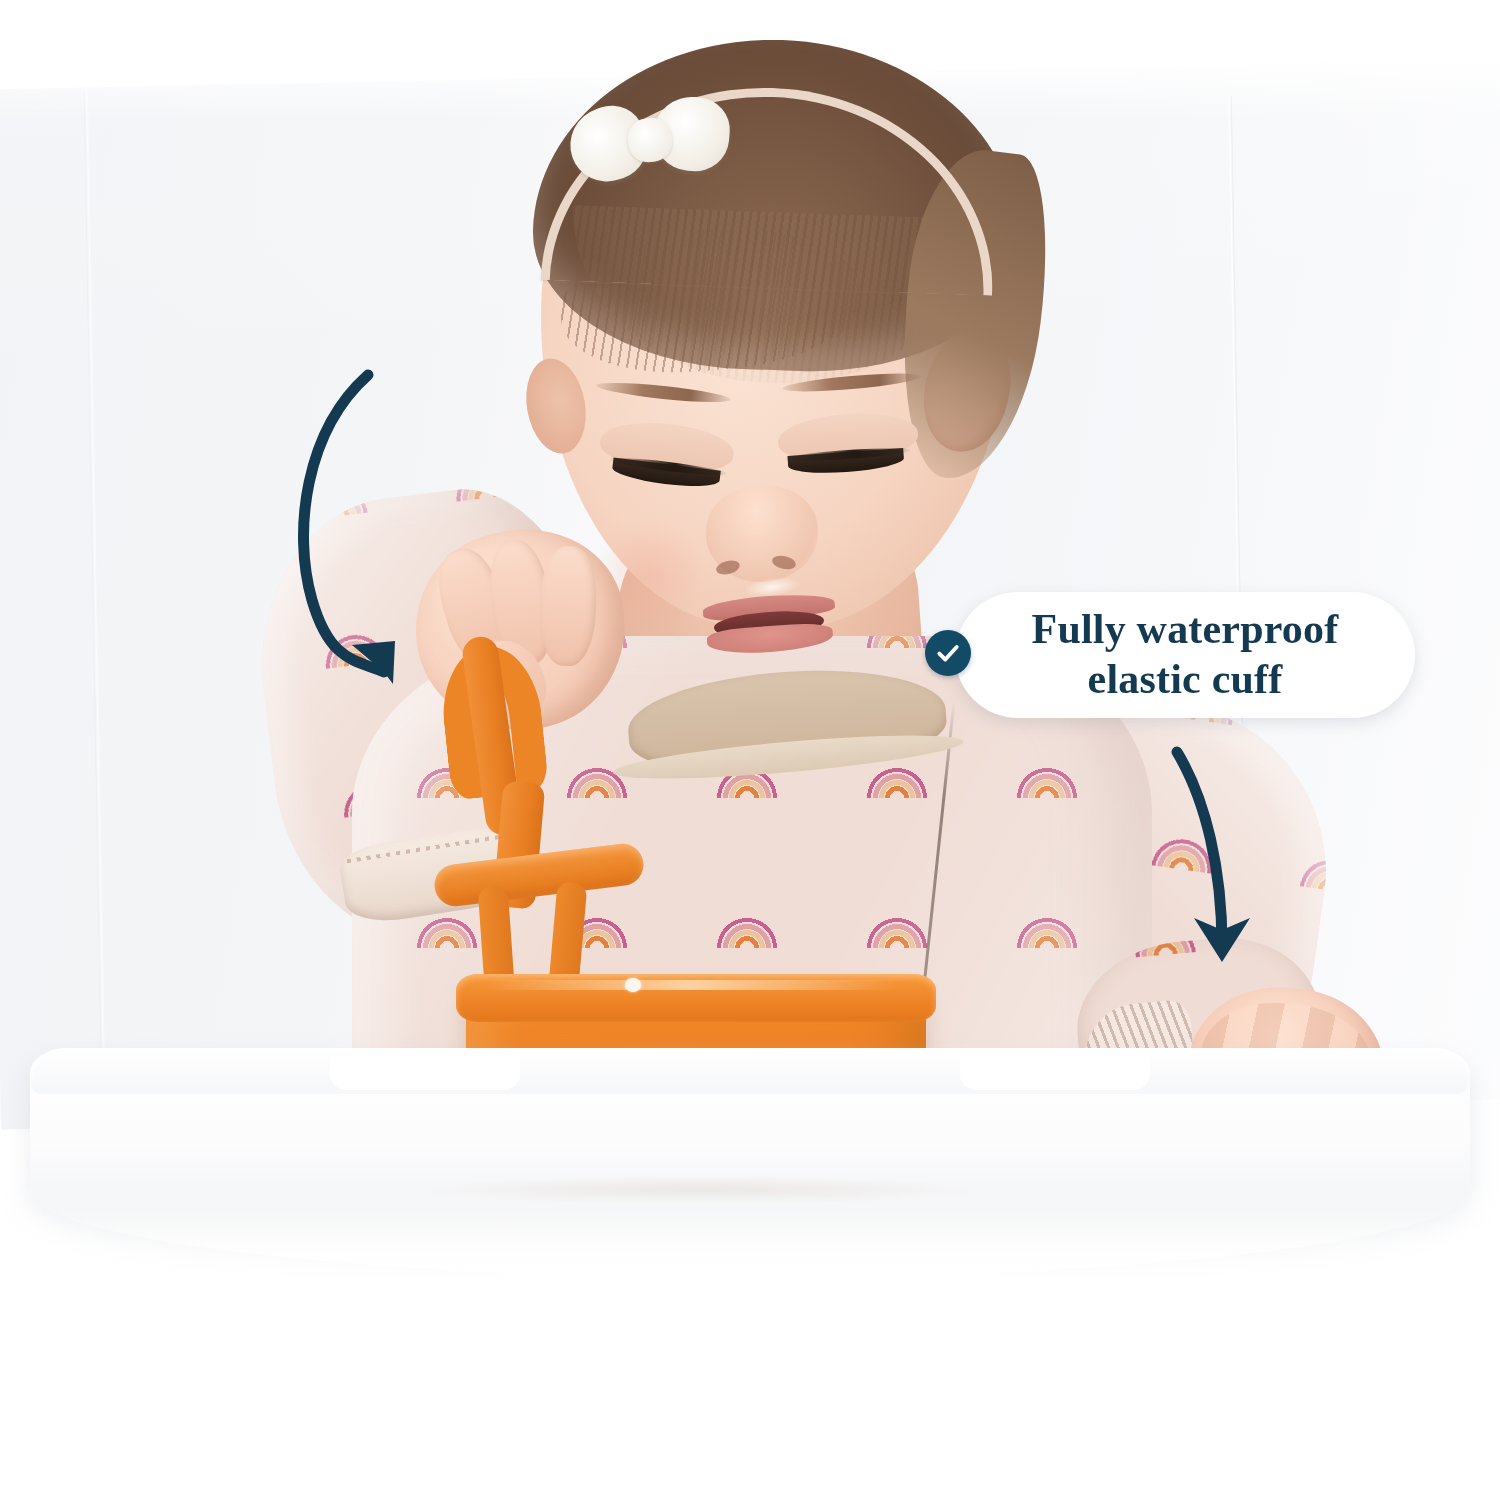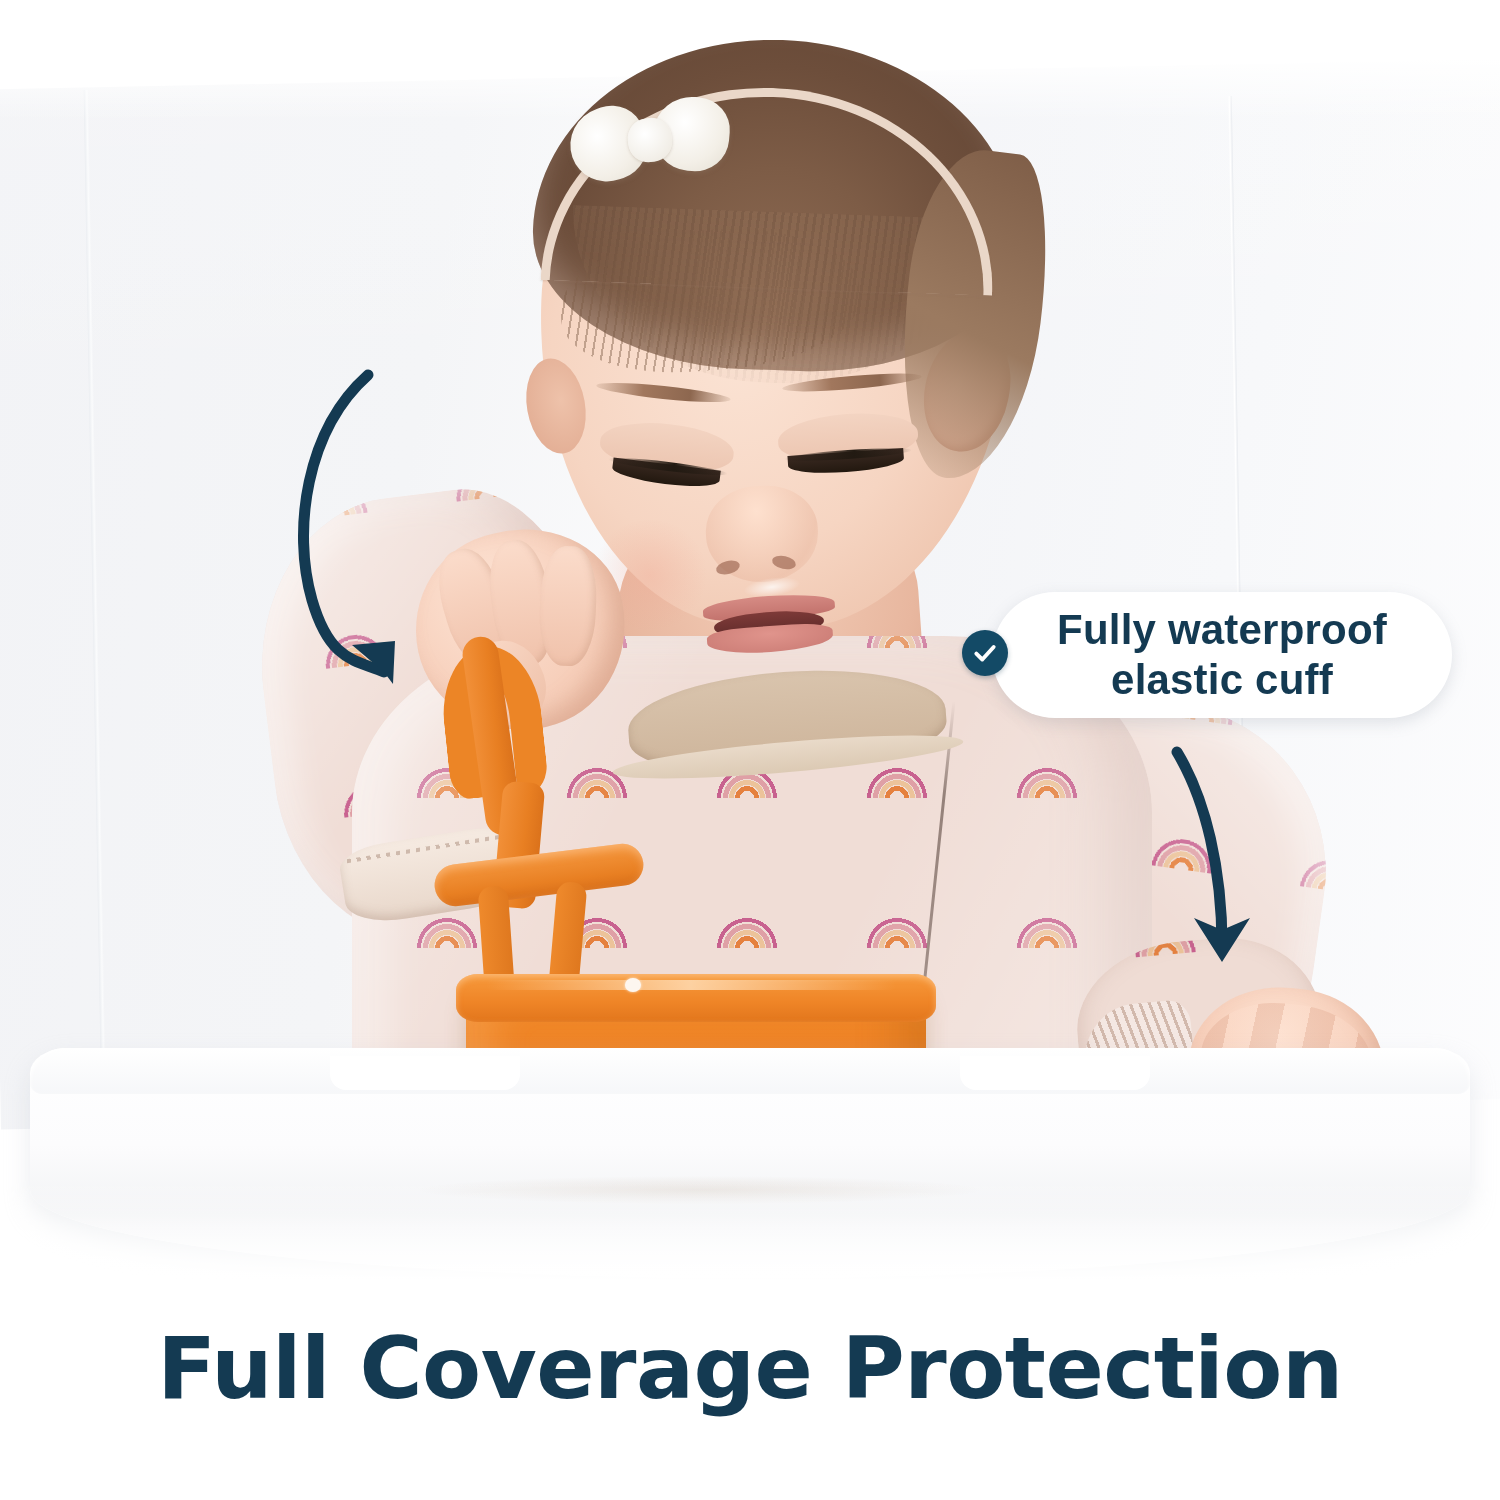--- a/index.html
+++ b/index.html
@@ -304,21 +304,21 @@
     position:absolute; width:46px; height:46px; border-radius:50%;
     background:#134a66; display:flex; align-items:center; justify-content:center; z-index:3;
     box-shadow:0 2px 5px rgba(20,58,82,.3);
   }
   .check svg { width:26px; height:26px; display:block; }
 
   #callout-sleeves { left:170px; top:232px; }
   #callout-sleeves .pill { width:460px; height:126px; }
   #callout-sleeves .check { left:-30px; top:40px; }
 
-  #callout-cuff { left:992px; top:592px; }
+  #callout-cuff { left:955px; top:592px;font-family:Liberation Serif, serif; }
   #callout-cuff .pill { width:460px; height:126px; }
   #callout-cuff .check { left:-30px; top:38px; }
 
   
   .headline {
     position:absolute; left:0; top:1318px; width:1500px; text-align:center;
     color:#143a52; font-weight:700; font-size:86px; letter-spacing:-.5px;
     font-family:"DejaVu Sans", sans-serif;
   }
 </style>
@@ -435,15 +435,14 @@
           </svg>
       </div>
       <div class="pill">
         <span class="pill-text">Fully waterproof
 elastic cuff</span>
       </div>
     </div>
 
   </div>
 
-  <div class="headline">Full Coverage Protection</div>
 
 </div>
 
 </body></html>

